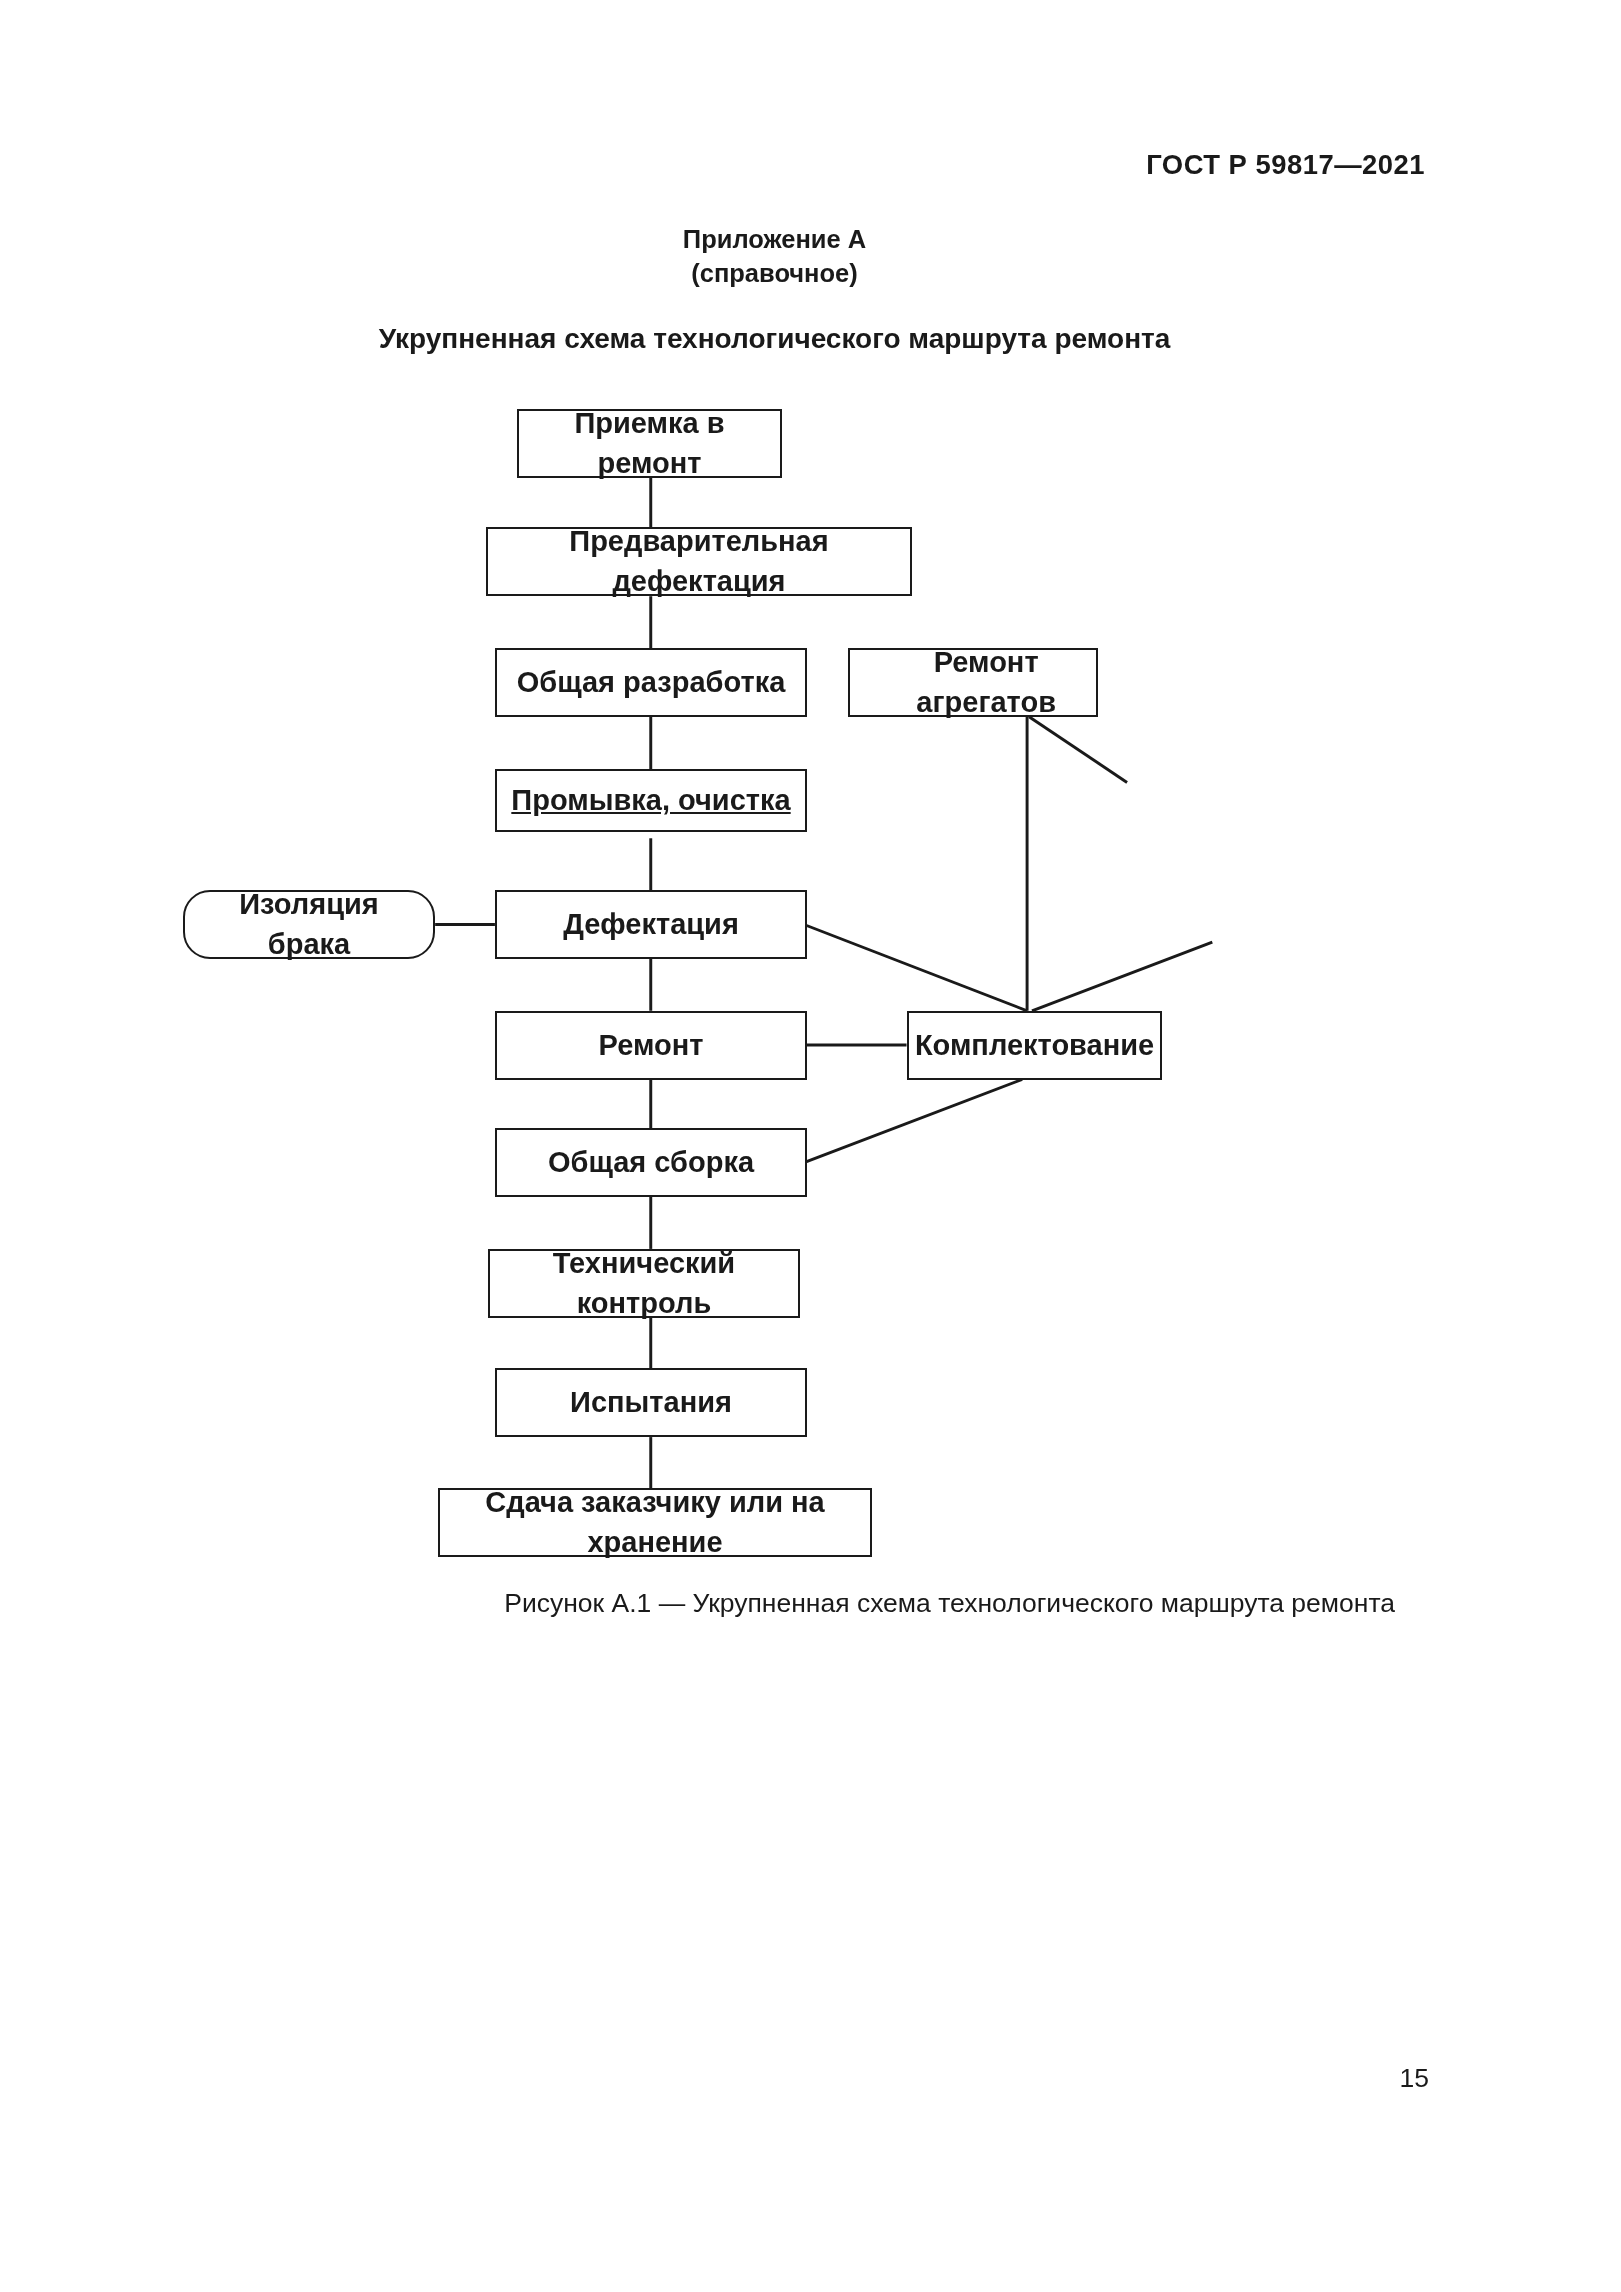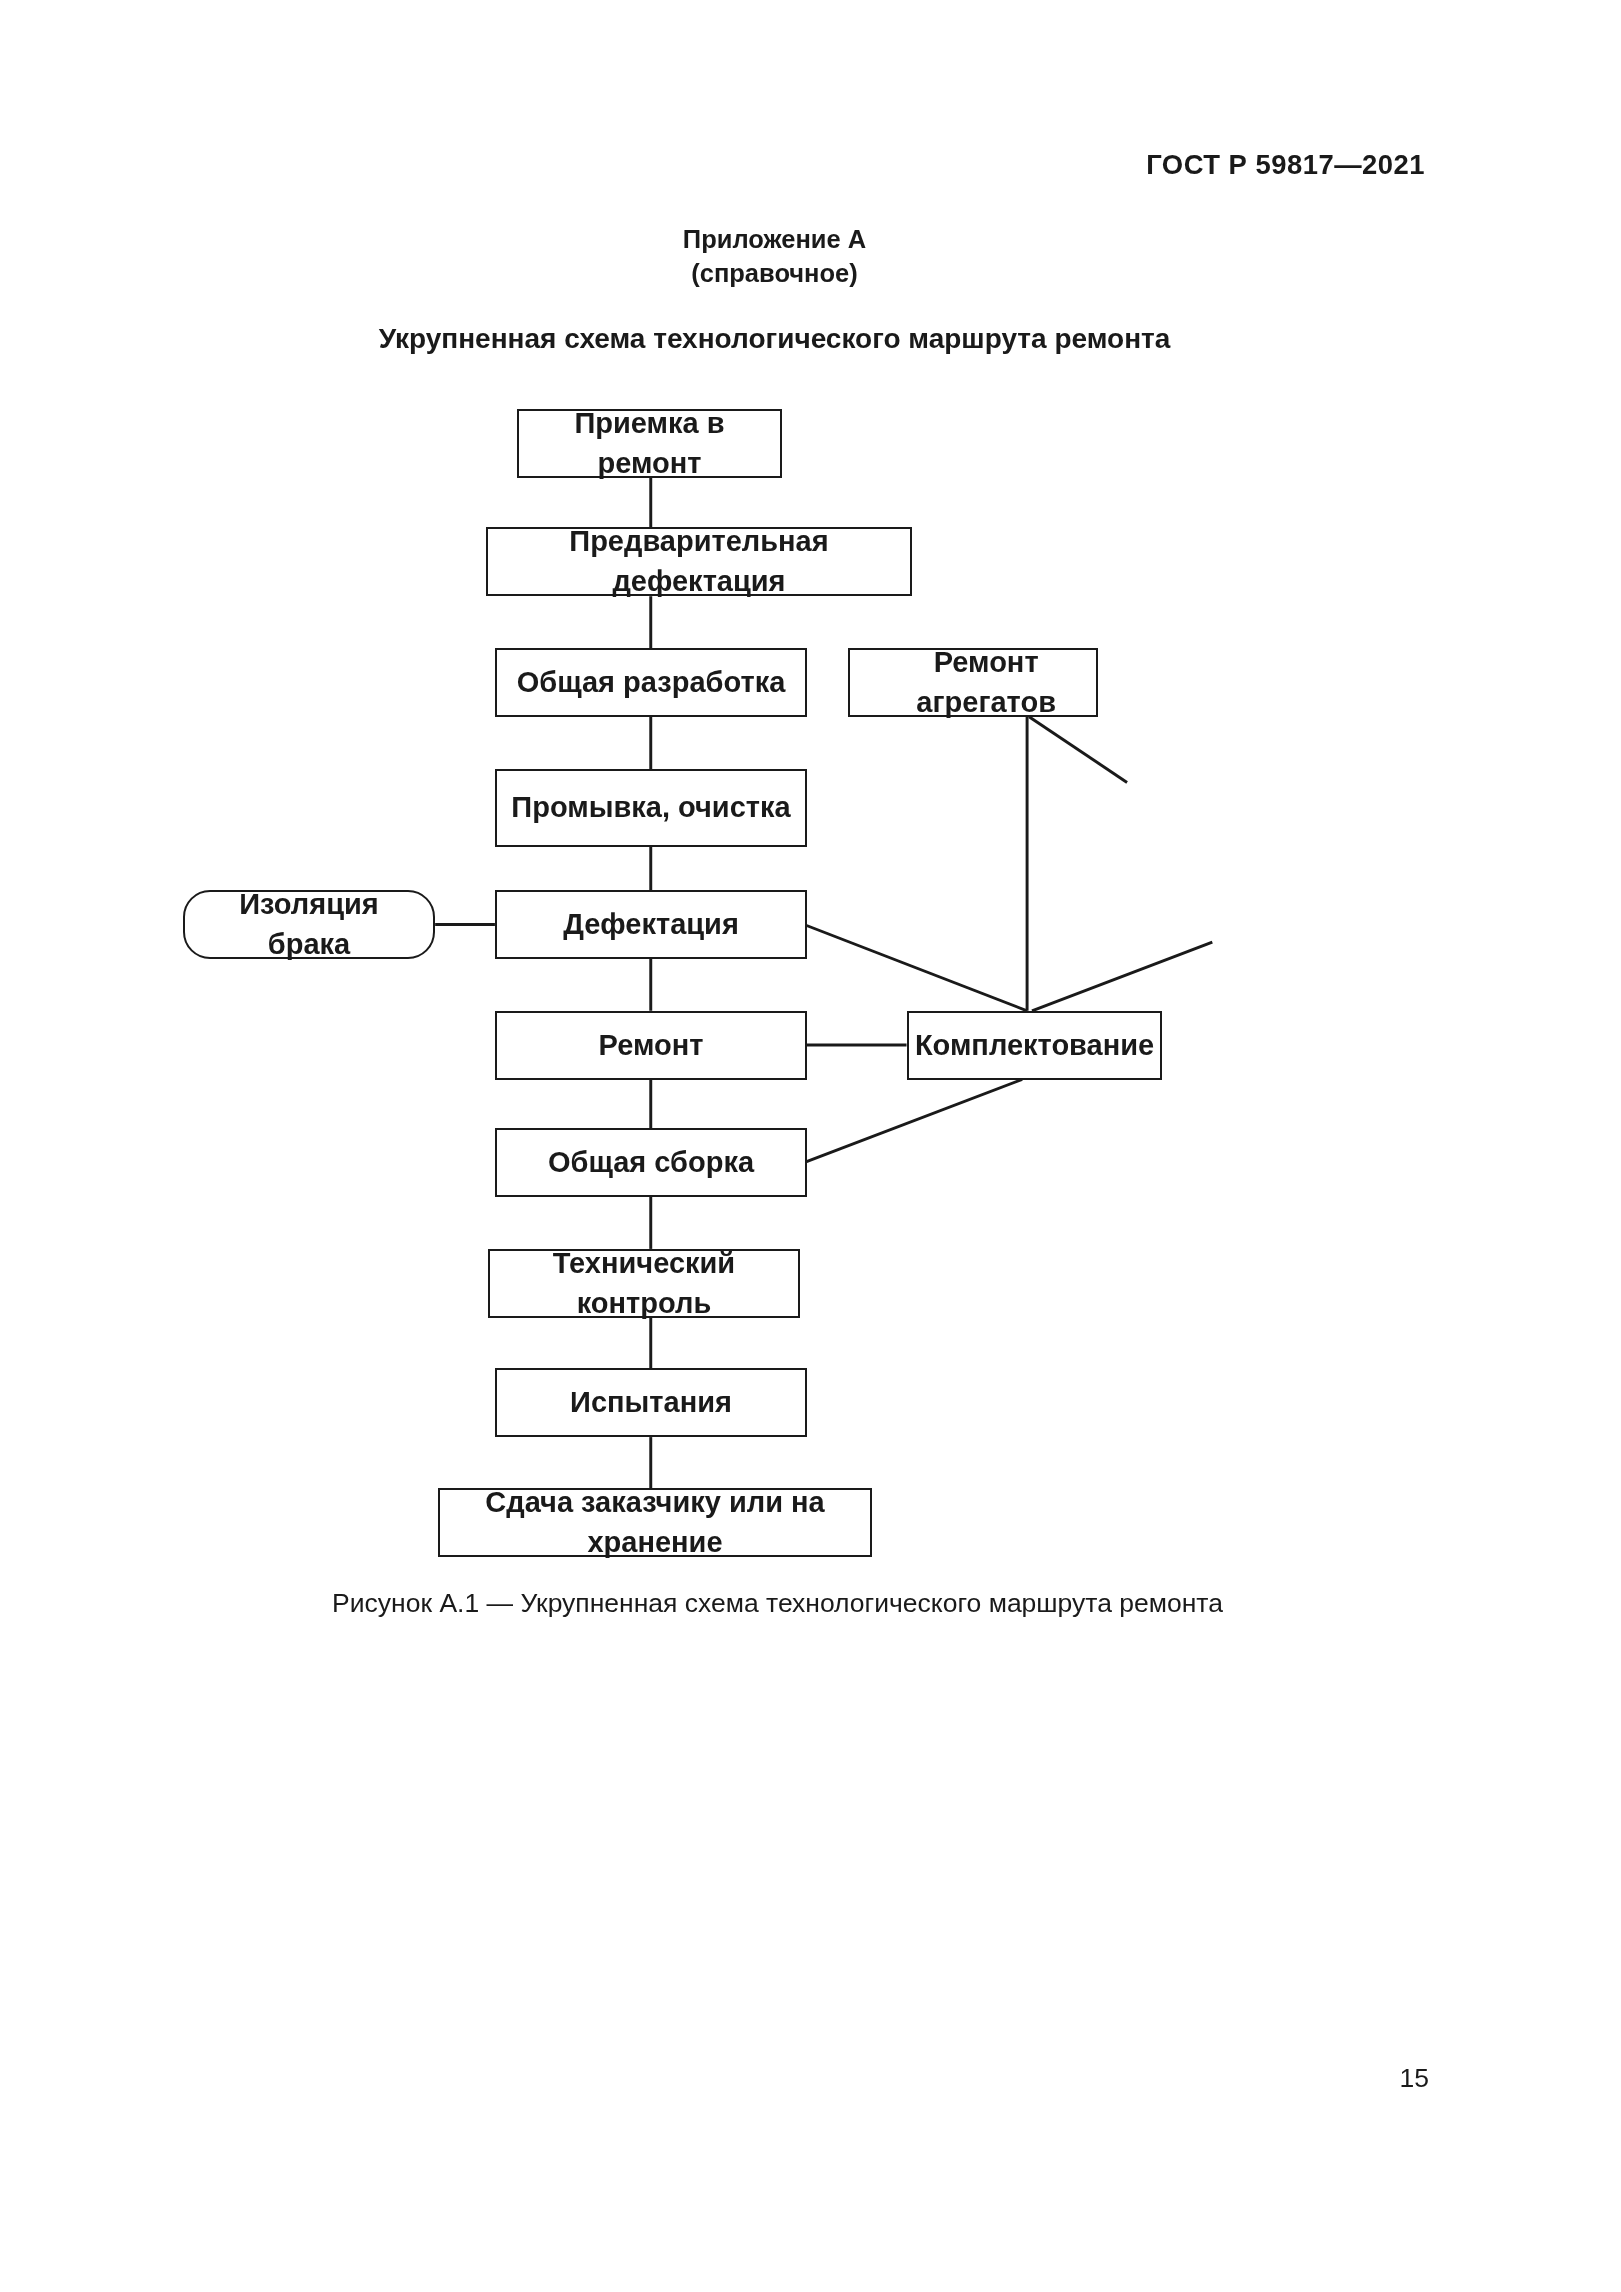--- a/index.html
+++ b/index.html
@@ -41,21 +41,21 @@
     top: 323px;
     text-align: center;
     font-size: 28px;
     font-weight: bold;
   }
   .figure-caption {
     position: absolute;
     left: 160px;
     width: 1235px;
     top: 1588px;
-    text-align: center;
+    text-align: right;
     font-size: 26.5px;
     font-weight: normal;
   }
   .page-number {
     position: absolute;
     top: 2063px;
     right: 192px;
     font-size: 26.5px;
   }
   svg.connectors {
@@ -125,21 +125,21 @@
   </div>
 
   <div class="node" style="left:495px; top:648px; width:312px; height:69px;">
     <span>Общая разработка</span>
   </div>
 
   <div class="node" style="left:848px; top:648px; width:250px; height:69px;padding-left:40px;">
     <span>Ремонт агрегатов</span>
   </div>
 
-  <div class="node" style="left:495px; top:769px; width:312px; height:78px;">
+  <div class="node" style="left:495px; top:769px; width:312px; height:63px;text-decoration:underline;">
     <span>Промывка, очистка</span>
   </div>
 
 
   <div class="node" style="left:183px; top:890px; width:252px; height:69px;border-radius:27px;">
     <span>Изоляция брака</span>
   </div>
 
   <div class="node" style="left:495px; top:890px; width:312px; height:69px;">
     <span>Дефектация</span>

